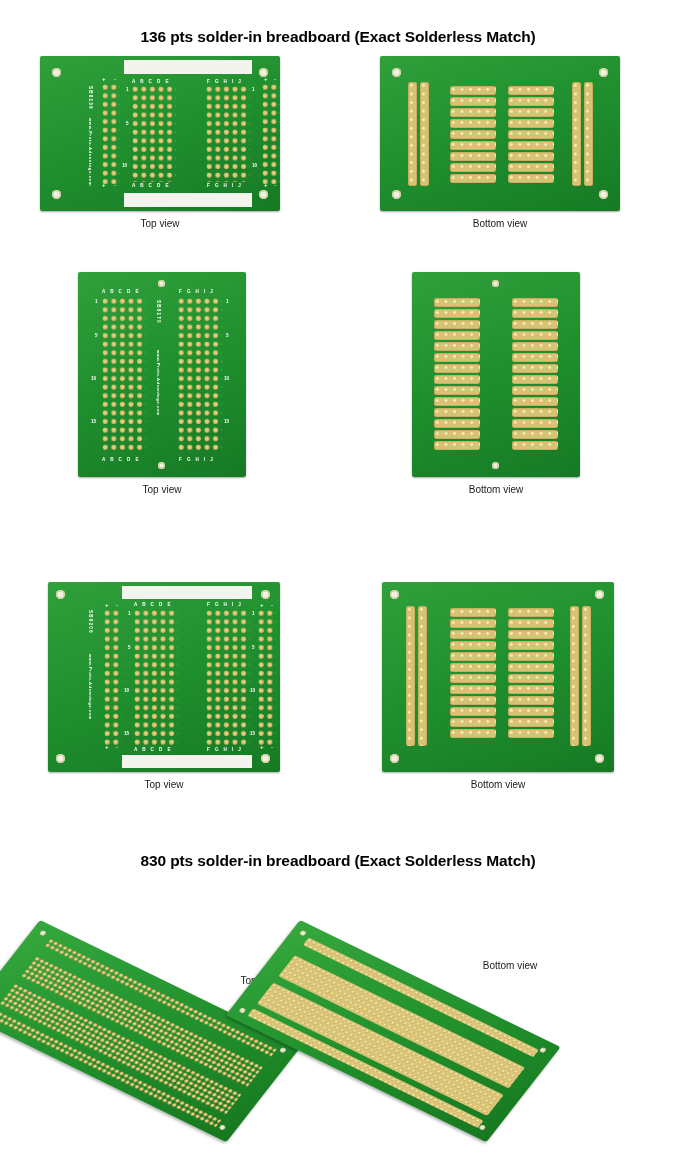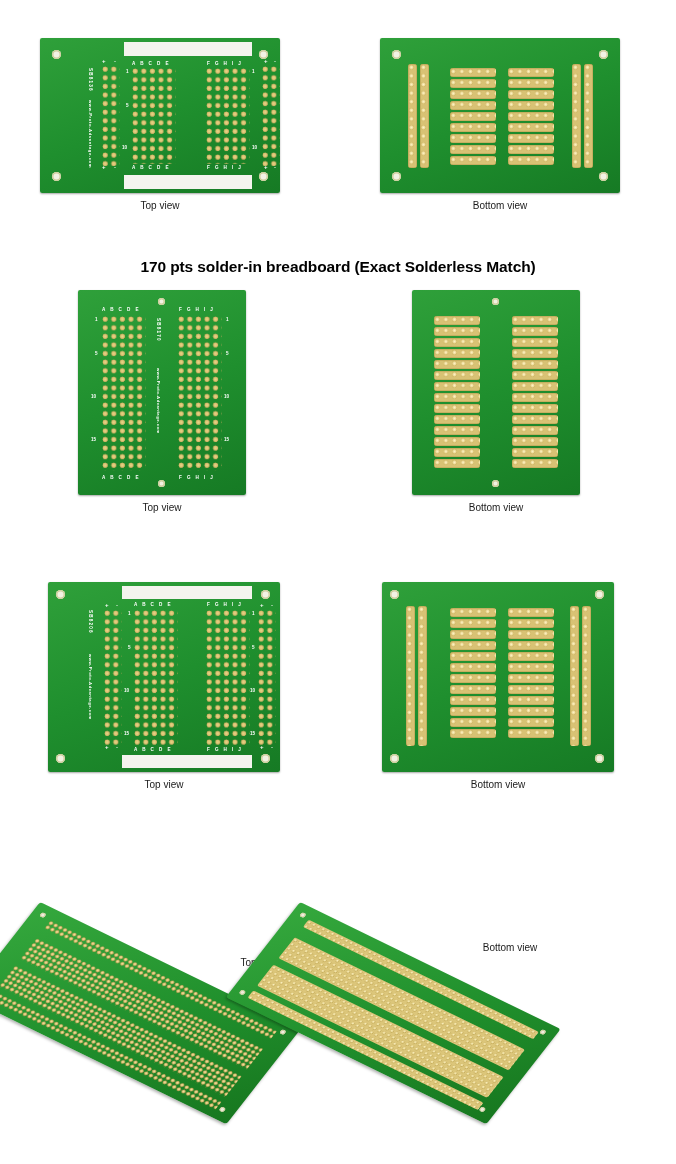--- a/index.html
+++ b/index.html
@@ -161,20 +161,21 @@
     background: #eeeee0;
     box-shadow: 0 0 0 1px #cfcf9e inset;
   }
 </style>
 </head>
 <body>
 
 <div class="page">
 
   <div class="section" style="top:28px;">
+    <div class="section-title">136 pts solder-in breadboard (Exact Solderless Match)</div>
 
     <div class="boards-row" style="height:210px;margin-top:10px;">
 
       <div class="board-wrap" style="left:40px; top:0;">
         <div class="pcb" style="width:240px;height:155px;">
           <div class="white-strip" style="left:84px;top:4px;width:128px;height:14px;"></div>
           <div class="white-strip" style="left:84px;top:137px;width:128px;height:14px;"></div>
 
           <div class="mount-hole" style="left:12px;top:12px;"></div>
           <div class="mount-hole" style="left:219px;top:12px;"></div>
@@ -291,21 +292,20 @@
               <div class="dots"></div>
             </div>
         </div>
         <div class="caption" style="left:60px;top:162px;">Bottom view</div>
       </div>
 
     </div>
   </div>
 
   <div class="section" style="top:258px;">
-    <div class="section-title">170 pts solder-in breadboard (Exact Solderless Match)</div>
 
     <div class="boards-row" style="height:250px;margin-top:14px;">
 
       <div class="board-wrap" style="left:78px;top:0;">
         <div class="pcb" style="width:168px;height:205px;">
           <div class="mount-hole small" style="left:80px;top:8px;"></div>
           <div class="mount-hole small" style="left:80px;top:190px;"></div>
 
           <div class="pad-grid top" style="left:24px;top:26px;width:44px;height:155px;"></div>
           <div class="pad-grid top" style="left:100px;top:26px;width:44px;height:155px;"></div>
@@ -573,20 +573,21 @@
               <div class="dots"></div>
             </div>
         </div>
         <div class="caption" style="left:56px;top:197px;">Bottom view</div>
       </div>
 
     </div>
   </div>
 
   <div class="section" style="top:852px;">
+    <div class="section-title">830 pts solder-in breadboard (Exact Solderless Match)</div>
 
     <div class="boards-row" style="height:280px;margin-top:30px;">
 
       <div class="persp-board" style="left:40px;top:20px;width:290px;height:118px;transform:rotate(26deg) skewX(-12deg);transform-origin:left top;">
         <div class="persp-hole" style="left:8px;top:8px;"></div>
         <div class="persp-hole" style="left:275px;top:8px;"></div>
 
         <div class="persp-hole" style="left:275px;top:104px;"></div>
 
         <div class="persp-rows" style="left:20px;top:12px;width:252px;height:10px;"></div>

